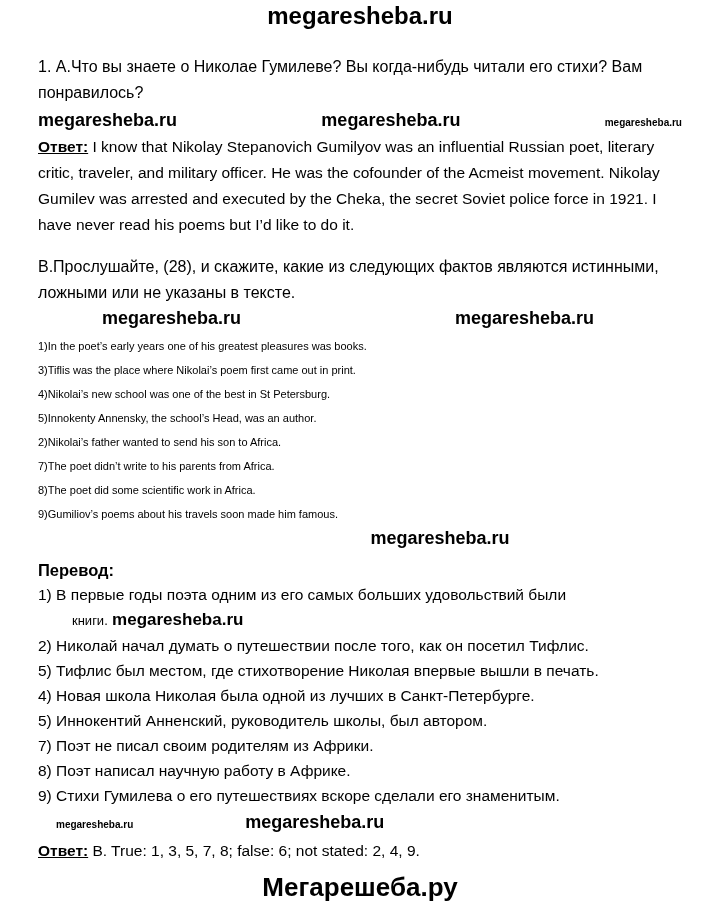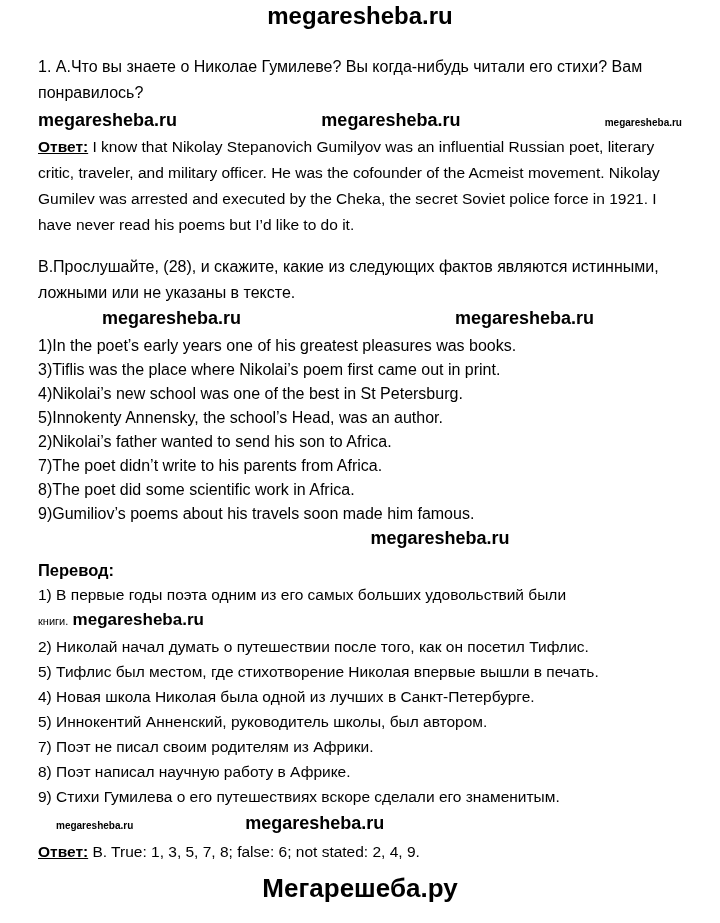--- a/index.html
+++ b/index.html
@@ -45,25 +45,25 @@
     .wm-row4 {
       display: flex; align-items: baseline; margin-top: 4px; height: 24px;
     }
     .wm-row4 .wm-sm { margin-left: 18px; }
     .wm-row4 .wm-lg { margin-left: 112px; }
 
     .answer { font-size: 15.5px; line-height: 26px; margin: 2px 0 0 0; }
     .ans-label { font-weight: 700; text-decoration: underline; }
 
     .facts { margin-top: 2px; }
-    .fact { font-size: 16px; line-height: 24px; margin: 0; }
+    .fact { font-size: 11px; line-height: 24px; margin: 0; }
 
     .tr-label { font-weight: 700; font-size: 16.5px; line-height: 24px; margin: 6px 0 0 0; }
     .tr-item { font-size: 15.5px; line-height: 25px; margin: 0; }
-    .tr-small { font-size: 11px; }
+    .tr-small { font-size: 13px; margin-left: 34px; }
     .wm-inline { font-weight: 700; font-size: 17px; }
 
     .final-answer { font-size: 15.5px; line-height: 26px; margin: 2px 0 0 0; }
 
     .site-footer {
       text-align: center;
       font-weight: 700;
       font-size: 26px;
       line-height: 30px;
       margin-top: 8px;

